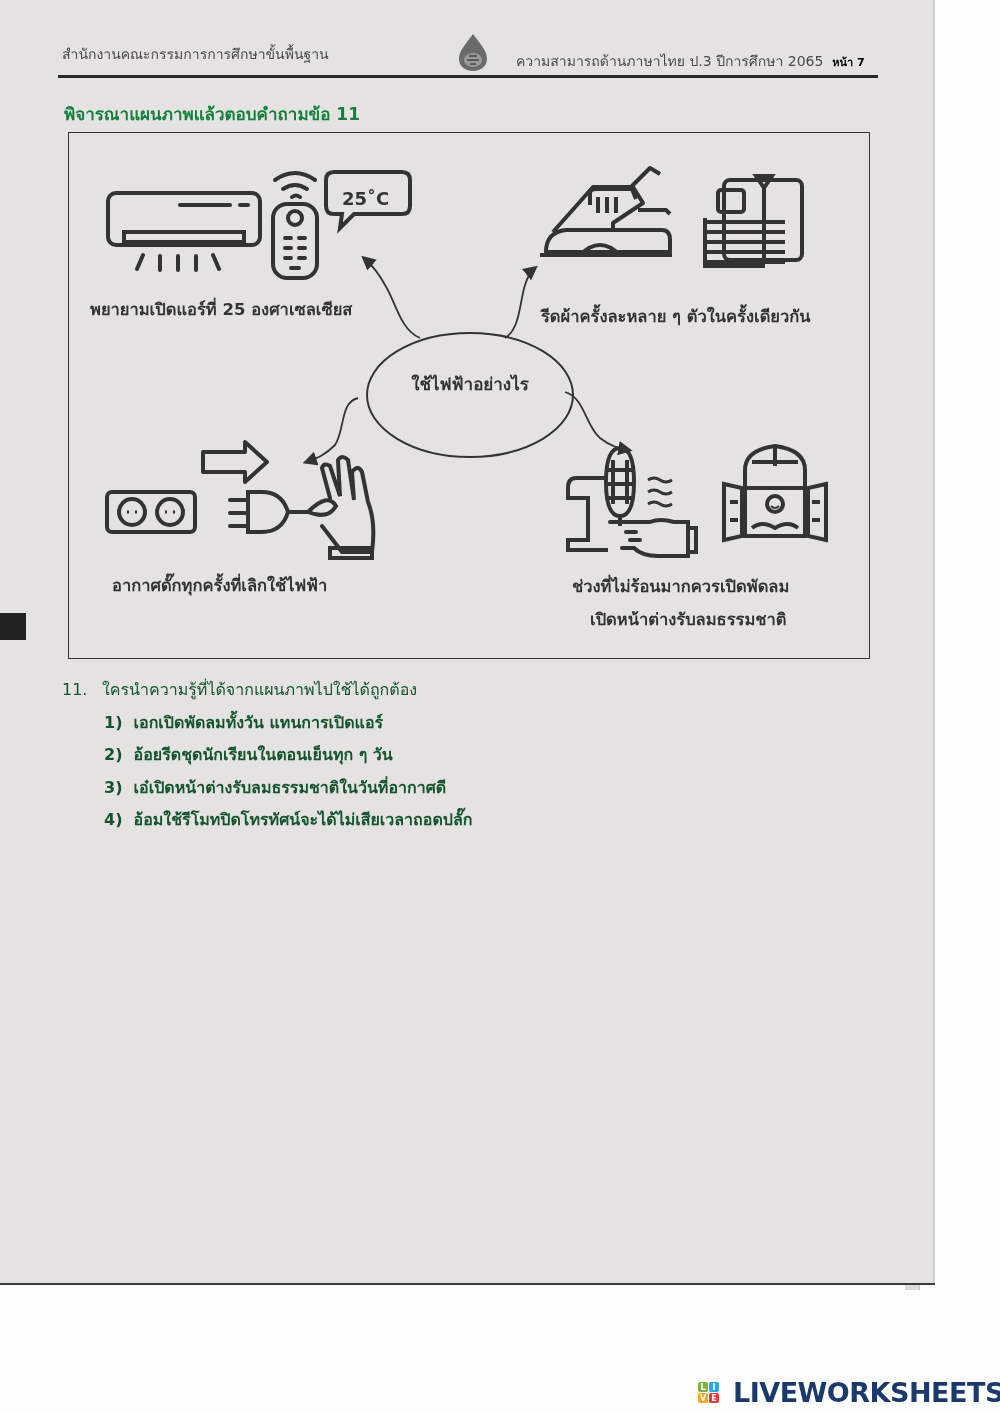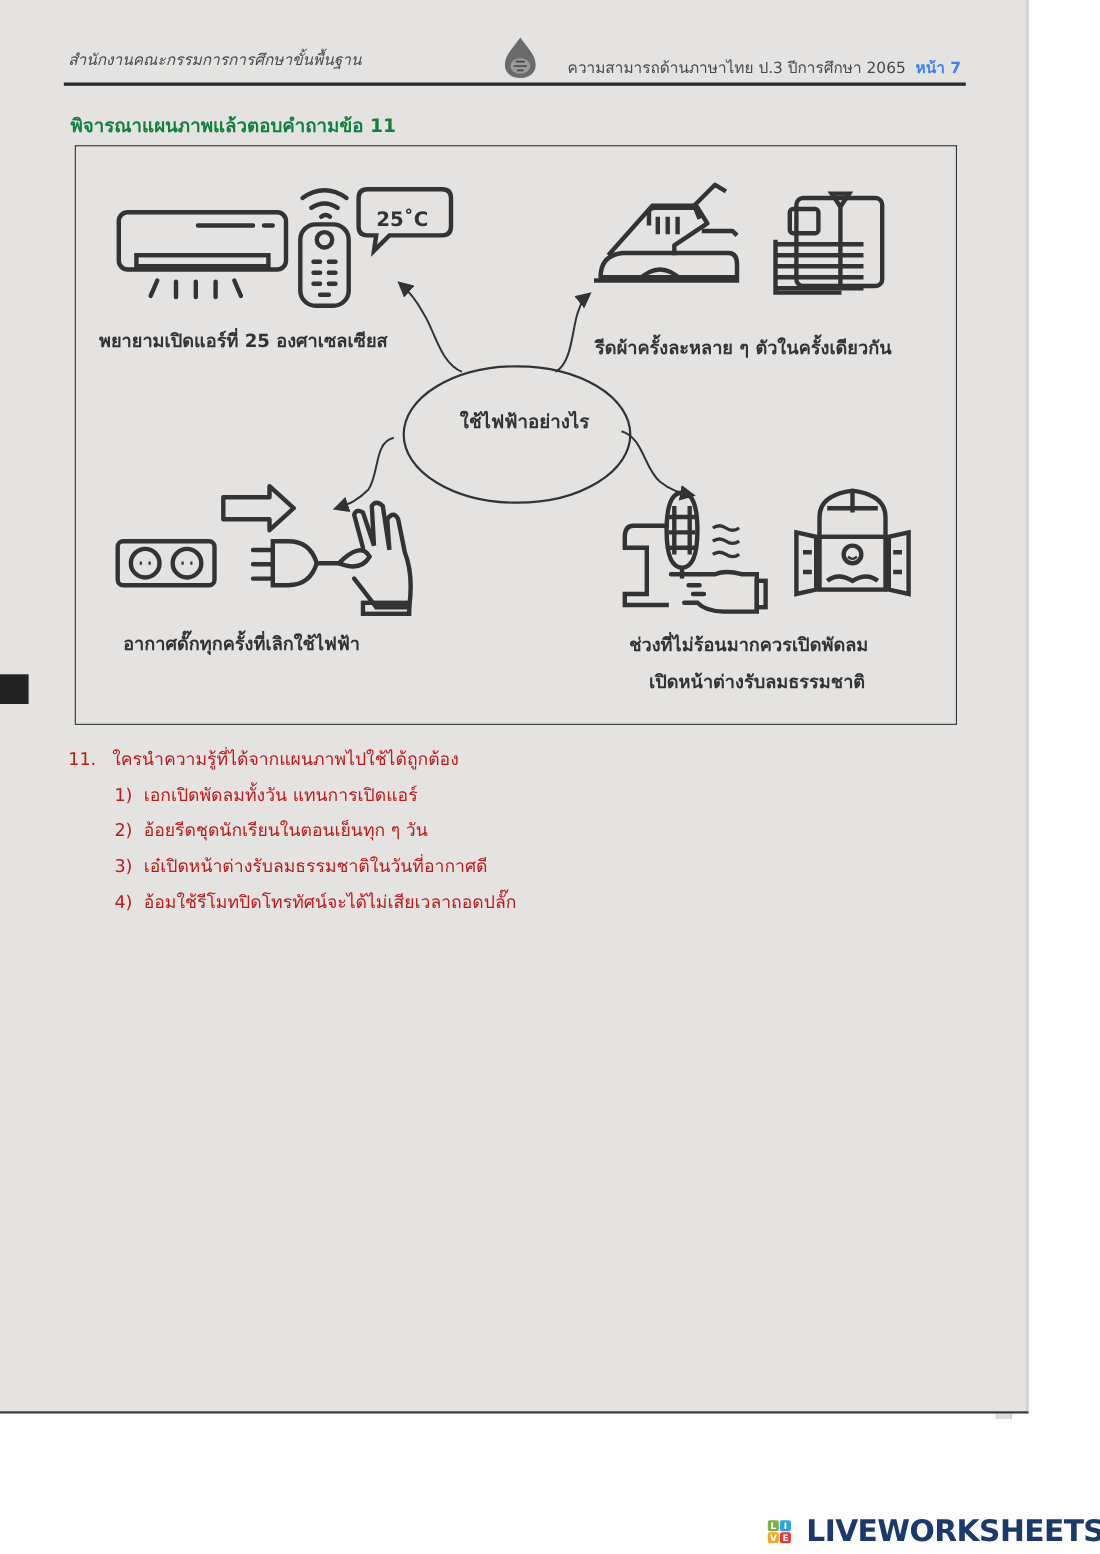--- a/index.html
+++ b/index.html
@@ -16,51 +16,51 @@
     border-bottom: 2px solid #3a3a3a;
   }
   .paper-under {
     position: absolute; left: 905px; top: 0; width: 14px; height: 1290px;
     background: #dddcd9; border-right: 1px solid #c8c7c4;
   }
   .clip-mark {
     position: absolute; left: 0; top: 613px; width: 26px; height: 27px; background: #222;
   }
   .hdr-left {
-    position: absolute; left: 62px; top: 43px; font-size: 14px; color: #4a4a4a; font-style: italic;
+    position: absolute; left: 62px; top: 43px; font-size: 14px; color: #4a4a4a;
   }
   .hdr-right {
     position: absolute; left: 516px; top: 50px; font-size: 14px; color: #4a4a4a; white-space: nowrap;
   }
-  .hdr-right b { color: #3b82f6; font-size: 14px; }
+  .hdr-right b { color: #000000; font-size: 11px; }
   .logo {
     position: absolute; left: 456px; top: 32px; width: 34px; height: 40px;
   }
   .hdr-rule {
     position: absolute; left: 58px; top: 75px; width: 820px; height: 3px; background: #2b2b2b;
   }
   .instruction {
     position: absolute; left: 64px; top: 100px; font-size: 17px; font-weight: bold; color: #15803d;
   }
   .box {
     position: absolute; left: 68px; top: 132px; width: 800px; height: 525px;
     border: 1.5px solid #333;
   }
   .lbl {
     position: absolute; font-size: 16.5px; font-weight: bold; color: #333; white-space: nowrap;
   }
   .center-text {
-    position: absolute; font-size: 17px; font-weight: bold; color: #333; 
-    left: 370px; top: 368px; width: 200px; line-height: 32px; padding-left: 48px;
+    position: absolute; font-size: 17px; font-weight: bold; color: #333; text-align: center;
+    left: 370px; top: 368px; width: 200px; line-height: 32px;
   }
   svg.art { position: absolute; left: 0; top: 0; }
   .q {
-    position: absolute; left: 62px; top: 674px; font-size: 16px; color: #b91c1c; line-height: 32.5px;
-  }
-  .q .opt { padding-left: 42px; }
+    position: absolute; left: 62px; top: 674px; font-size: 16px; color: #14532d; line-height: 32.5px;
+  }
+  .q .opt { padding-left: 42px; font-weight: bold; }
   .q .num { display: inline-block; width: 40px; }
   .lw {
     position: absolute; left: 698px; top: 1377px; display: flex; align-items: center;
   }
   .lw-badge { display: grid; grid-template-columns: 10px 10px 10px; grid-template-rows: 10px 10px; gap: 1px; margin-right: 3px; }
   .lw-badge span { font-size: 8px; font-weight: bold; color: #fff; display: flex; align-items: center; justify-content: center; border-radius: 2px; }
   .lw-text { font-family: "DejaVu Sans", sans-serif; font-weight: bold; font-size: 27px; color: #1b3a6b; letter-spacing: -0.5px; }
 </style>
 </head>
 <body>

